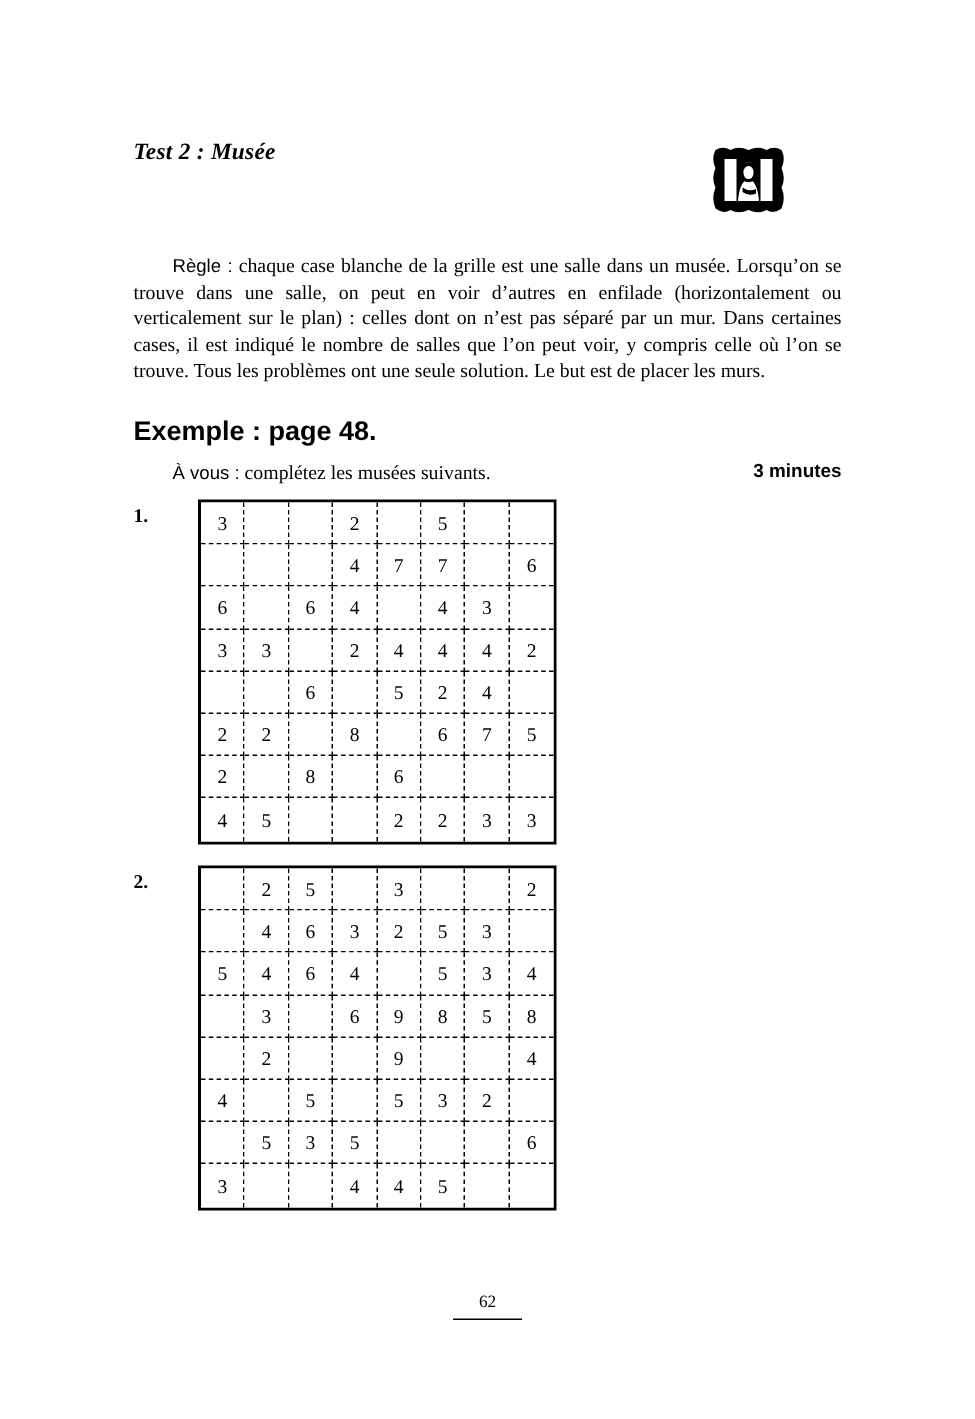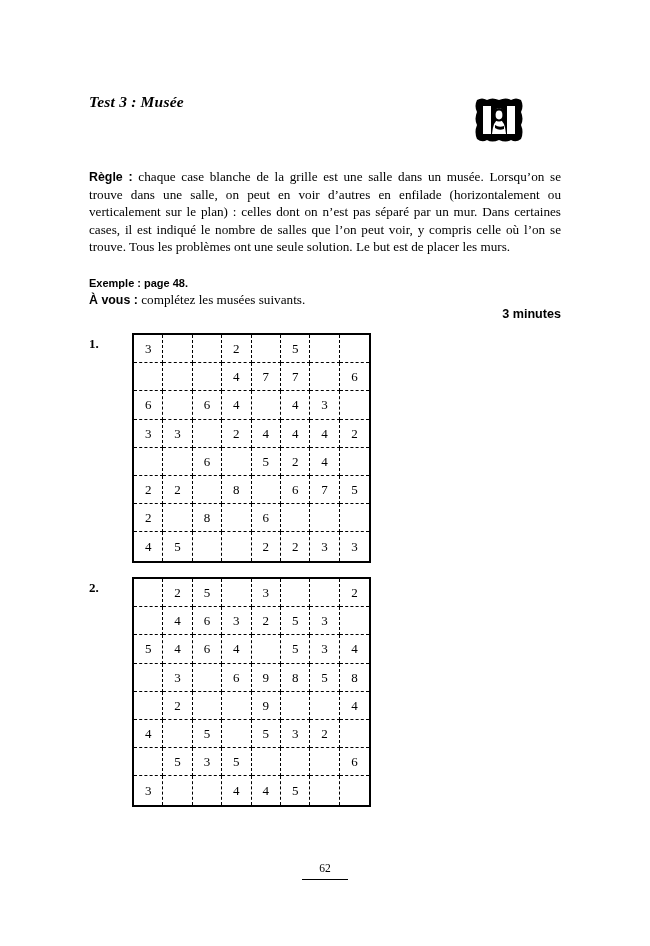--- a/index.html
+++ b/index.html
@@ -38,35 +38,36 @@
     position: absolute;
     left: 89px; top: 168px;
     width: 472px;
     font-size: 13.2px;
     line-height: 17.2px;
     text-align: justify;
     text-justify: inter-word;
   }
   .lbl-bold-sans {
     font-family: "Liberation Sans", sans-serif;
-    font-weight: bold;
+    font-weight: normal;
     font-size: 12.4px;
+    margin-left: 26px;
   }
 
   .example-line {
     position: absolute;
     left: 89px; top: 277px;
     font-family: "Liberation Sans", sans-serif;
     font-weight: bold;
-    font-size: 11px;
+    font-size: 18px;
   }
 
   .avous-line {
     position: absolute;
-    left: 89px; top: 292px;
+    left: 89px; top: 307px;
     font-size: 13.2px;
     white-space: nowrap;
   }
   .minutes {
     position: absolute;
     right: 89px; top: 307px;
     font-family: "Liberation Sans", sans-serif;
     font-weight: bold;
     font-size: 12.6px;
     white-space: nowrap;
@@ -119,21 +120,21 @@
     display: block;
     width: 46px;
     height: 1.4px;
     background: #000;
     margin: 5px auto 0 auto;
   }
 </style>
 </head>
 <body>
 
-<div class="page-title">Test 3 : Musée</div>
+<div class="page-title">Test 2 : Musée</div>
 
 <div class="logo">
   <svg width="50" height="52" viewBox="0 0 50 52" xmlns="http://www.w3.org/2000/svg">
     <path d="M3 5 Q8 2 13 5 Q18 2 25 5 Q32 2 37 5 Q42 2 47 5
              Q50 11 47 17 Q50 24 47 30 Q50 37 47 44 Q42 48 37 45
              Q32 48 25 45 Q18 48 13 45 Q8 48 3 44
              Q0 37 3 30 Q0 24 3 17 Q0 11 3 5 Z" fill="#000"></path>
     <rect x="9" y="11" width="32" height="28" fill="#fff"></rect>
     <rect x="17" y="11" width="16" height="28" fill="#000"></rect>
     <ellipse cx="25" cy="19" rx="5" ry="6" fill="#fff"></ellipse>

